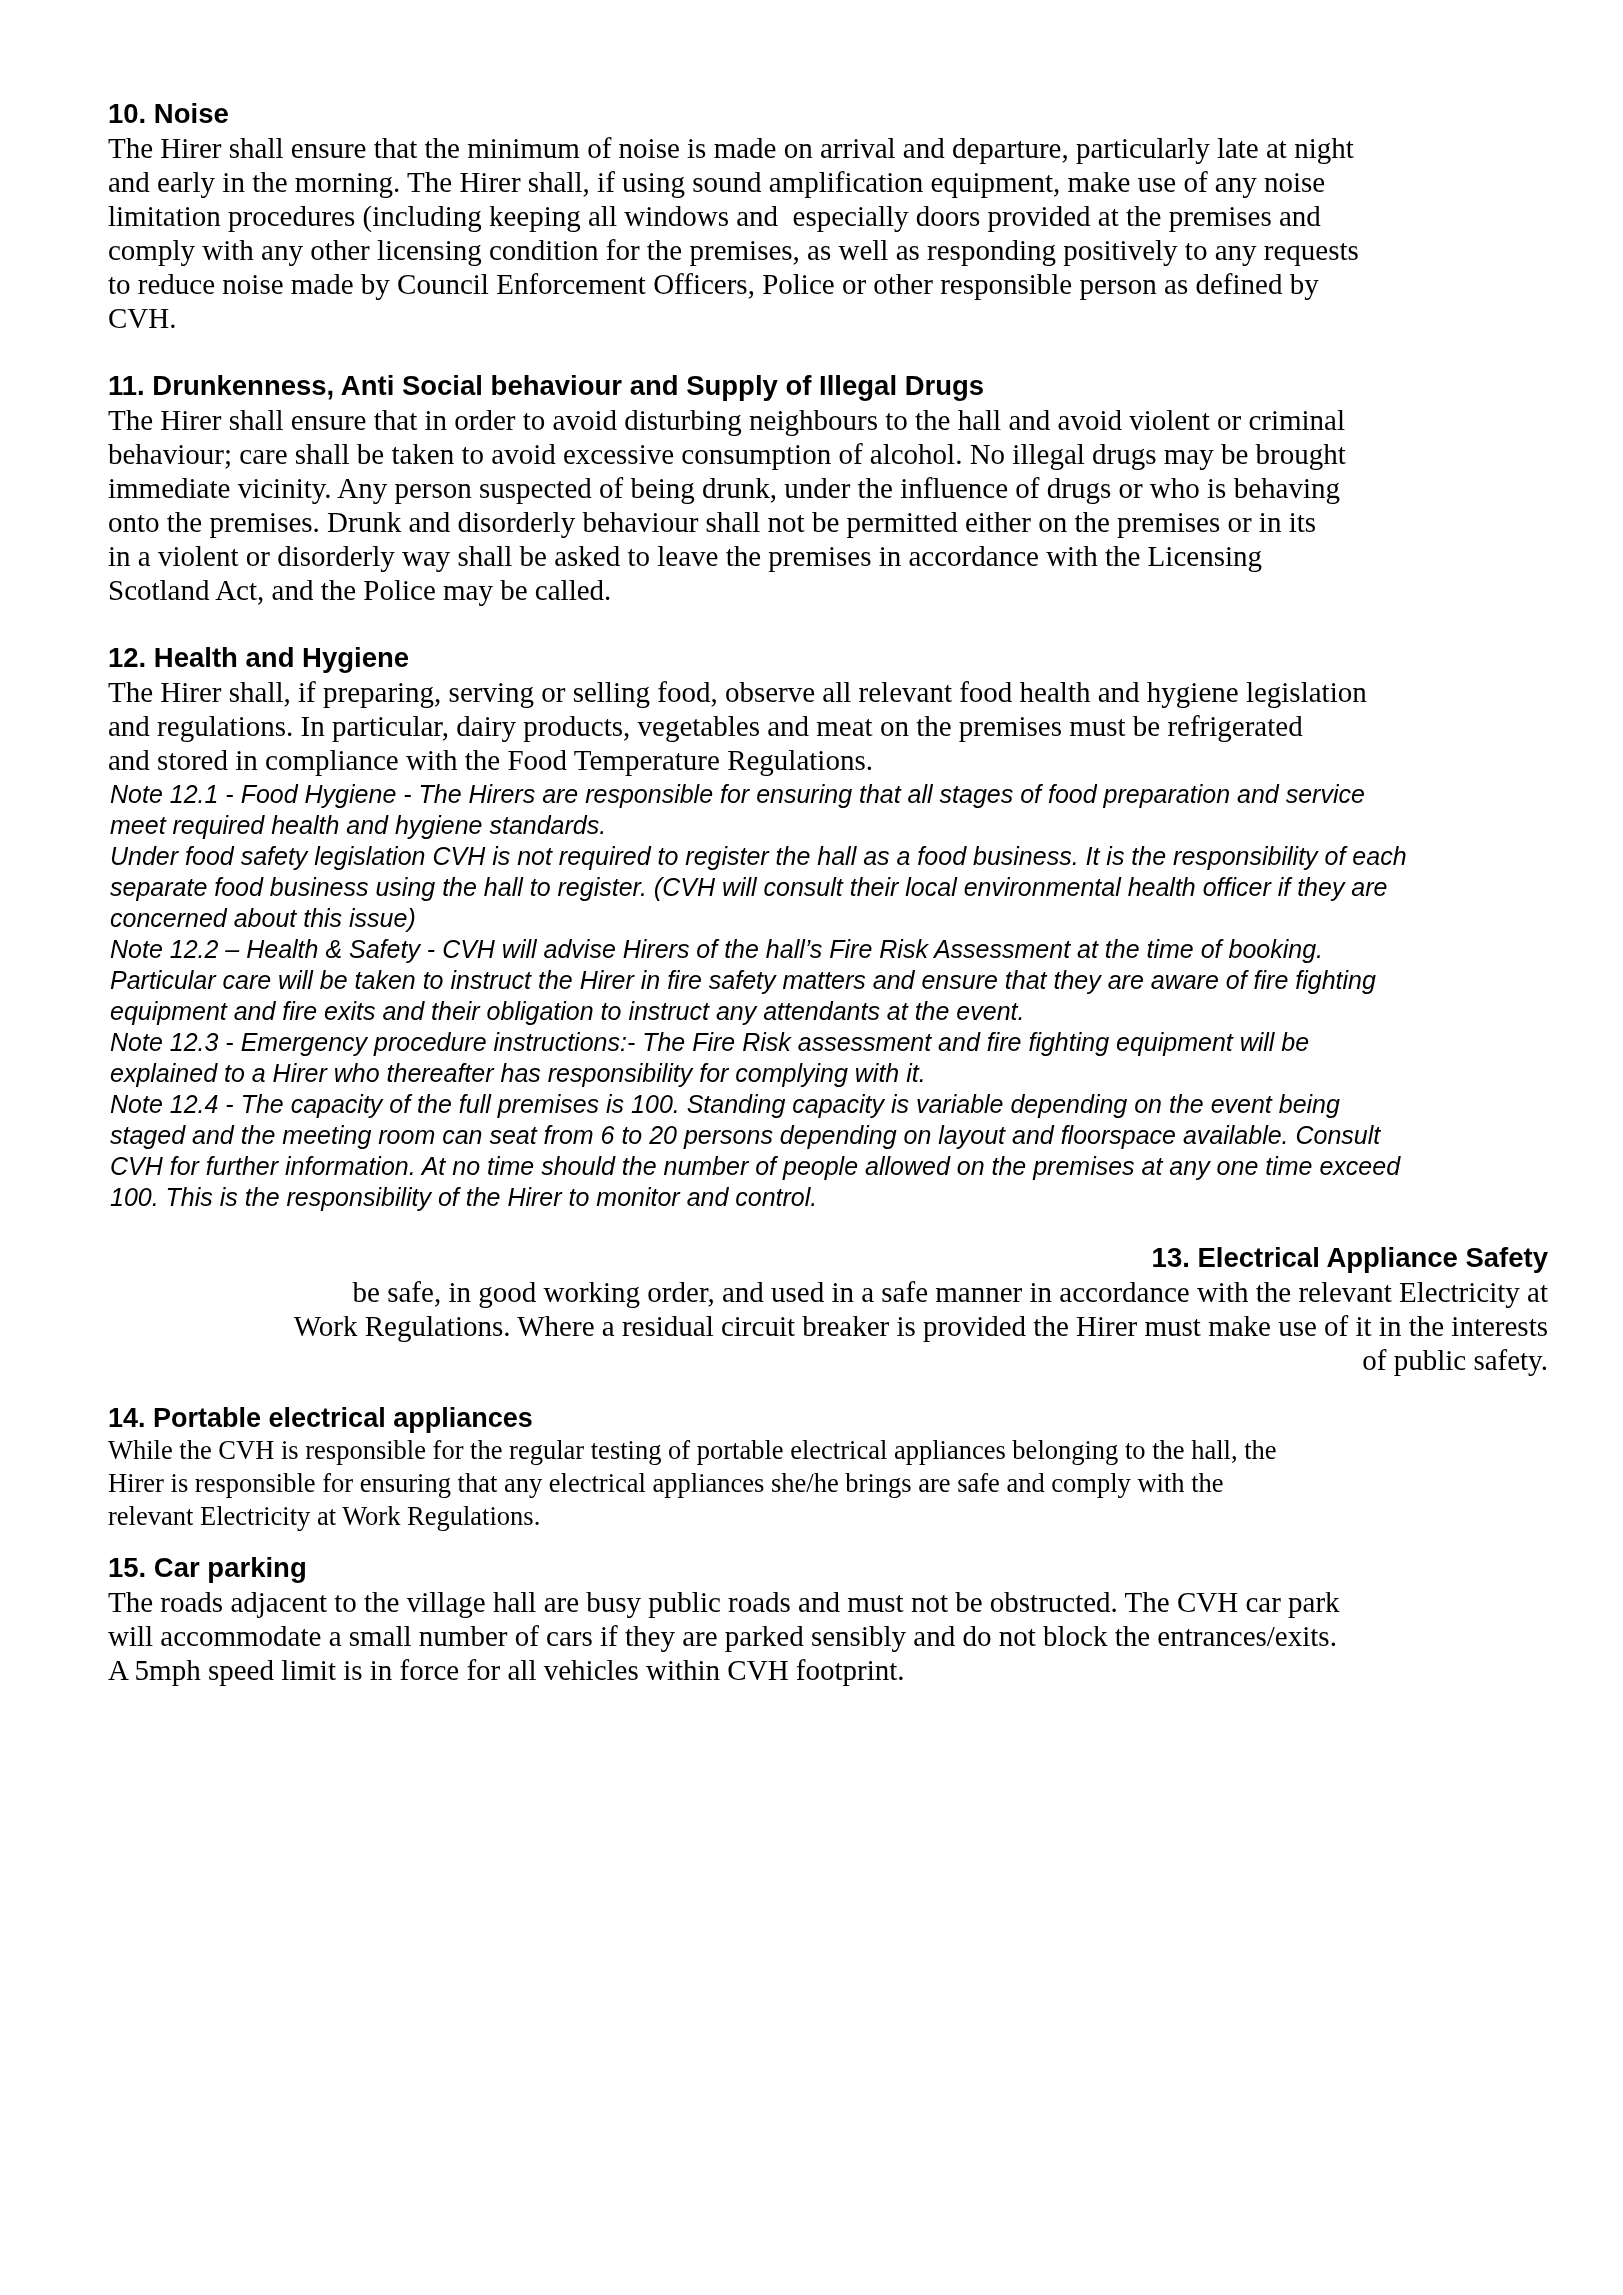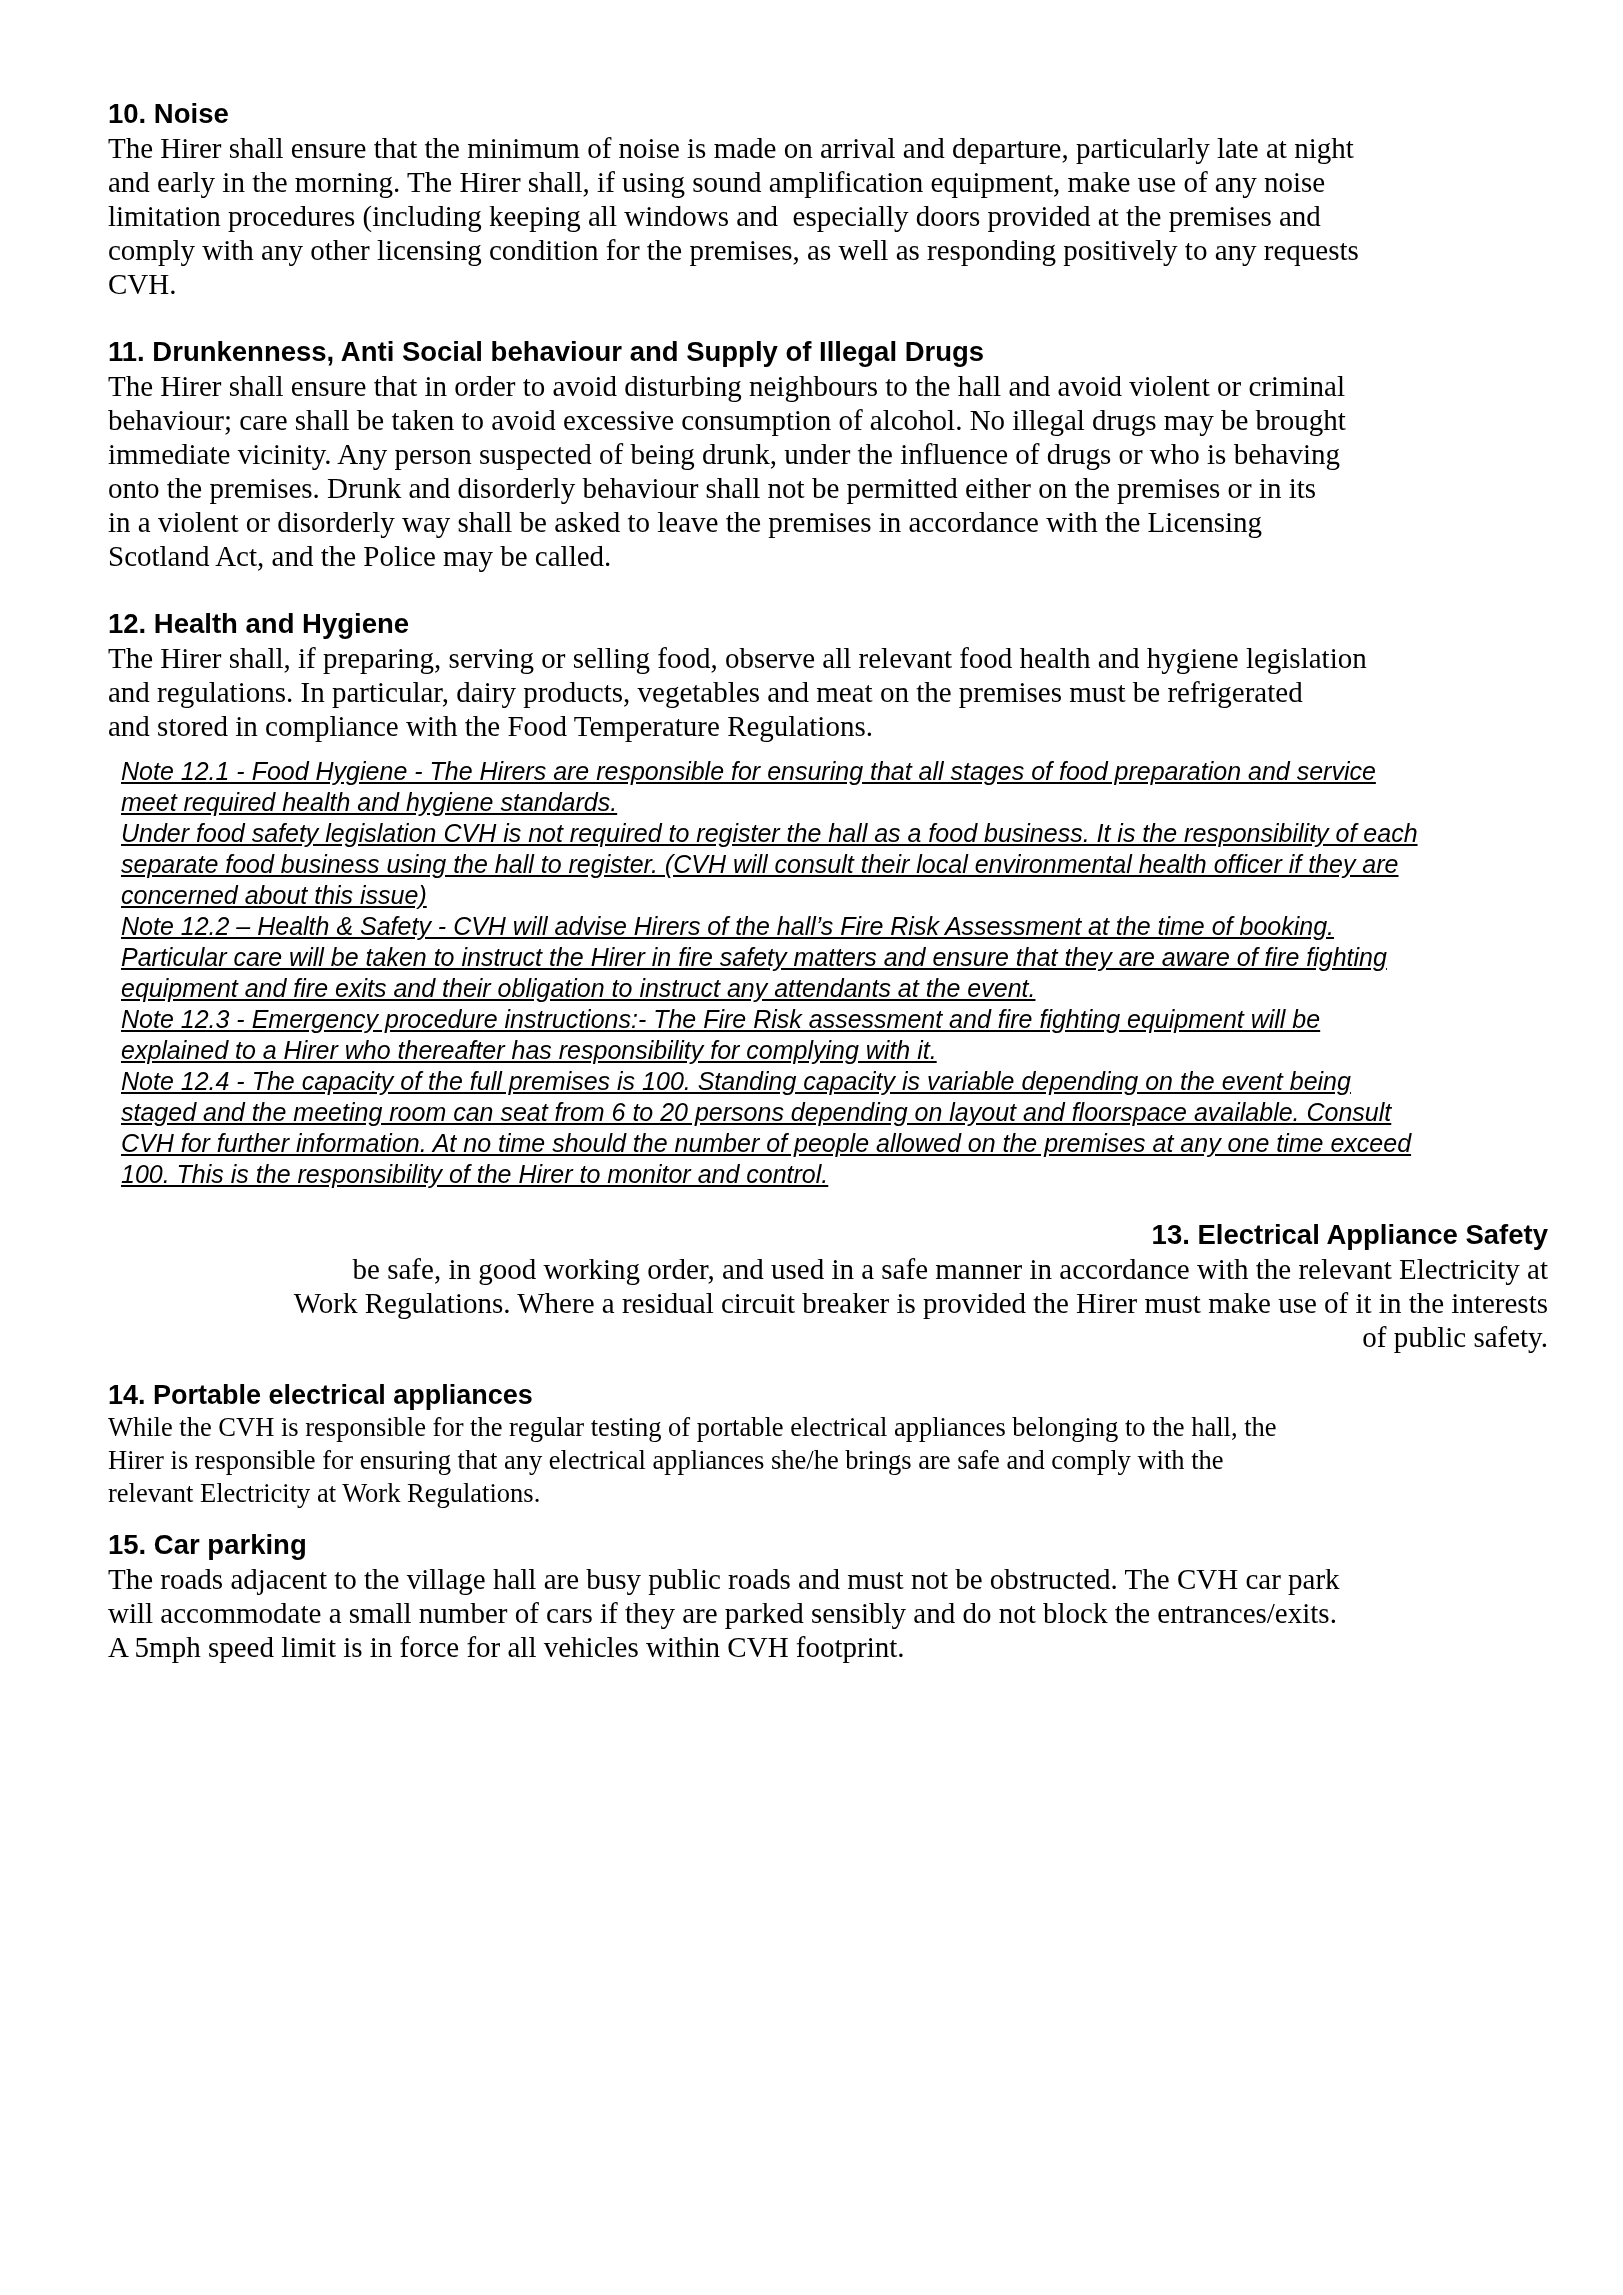--- a/index.html
+++ b/index.html
@@ -36,22 +36,21 @@
       font-size: 29px;
       line-height: 34px;
       font-weight: normal;
       font-family: Liberation Serif, serif;
     }
     .section p.body .line {
       display: block;
       white-space: pre;
     }
     .notes {
-      margin: 13px;
-      text-decoration: underline;
+      margin: 2px;
     }
     .notes p.note {
       margin: 0;
       font-size: 25px;
       line-height: 31px;
       font-style: italic;
     }
     .notes p.note .line {
       display: block;
       white-space: pre;
@@ -73,20 +72,21 @@
 
 <div class="page">
 
   <div class="section" id="sec-10">
     <h2>10. Noise</h2>
     <p class="body">
       <span class="line">The Hirer shall ensure that the minimum of noise is made on arrival and departure, particularly late at night</span>
       <span class="line">and early in the morning. The Hirer shall, if using sound amplification equipment, make use of any noise</span>
       <span class="line">limitation procedures (including keeping all windows and  especially doors provided at the premises and</span>
       <span class="line">comply with any other licensing condition for the premises, as well as responding positively to any requests</span>
+      <span class="line">to reduce noise made by Council Enforcement Officers, Police or other responsible person as defined by</span>
       <span class="line">CVH.</span>
     </p>
   </div>
 
   <div class="section" id="sec-11">
     <h2>11. Drunkenness, Anti Social behaviour and Supply of Illegal Drugs</h2>
     <p class="body">
       <span class="line">The Hirer shall ensure that in order to avoid disturbing neighbours to the hall and avoid violent or criminal</span>
       <span class="line">behaviour; care shall be taken to avoid excessive consumption of alcohol. No illegal drugs may be brought</span>
       <span class="line">immediate vicinity. Any person suspected of being drunk, under the influence of drugs or who is behaving</span>

